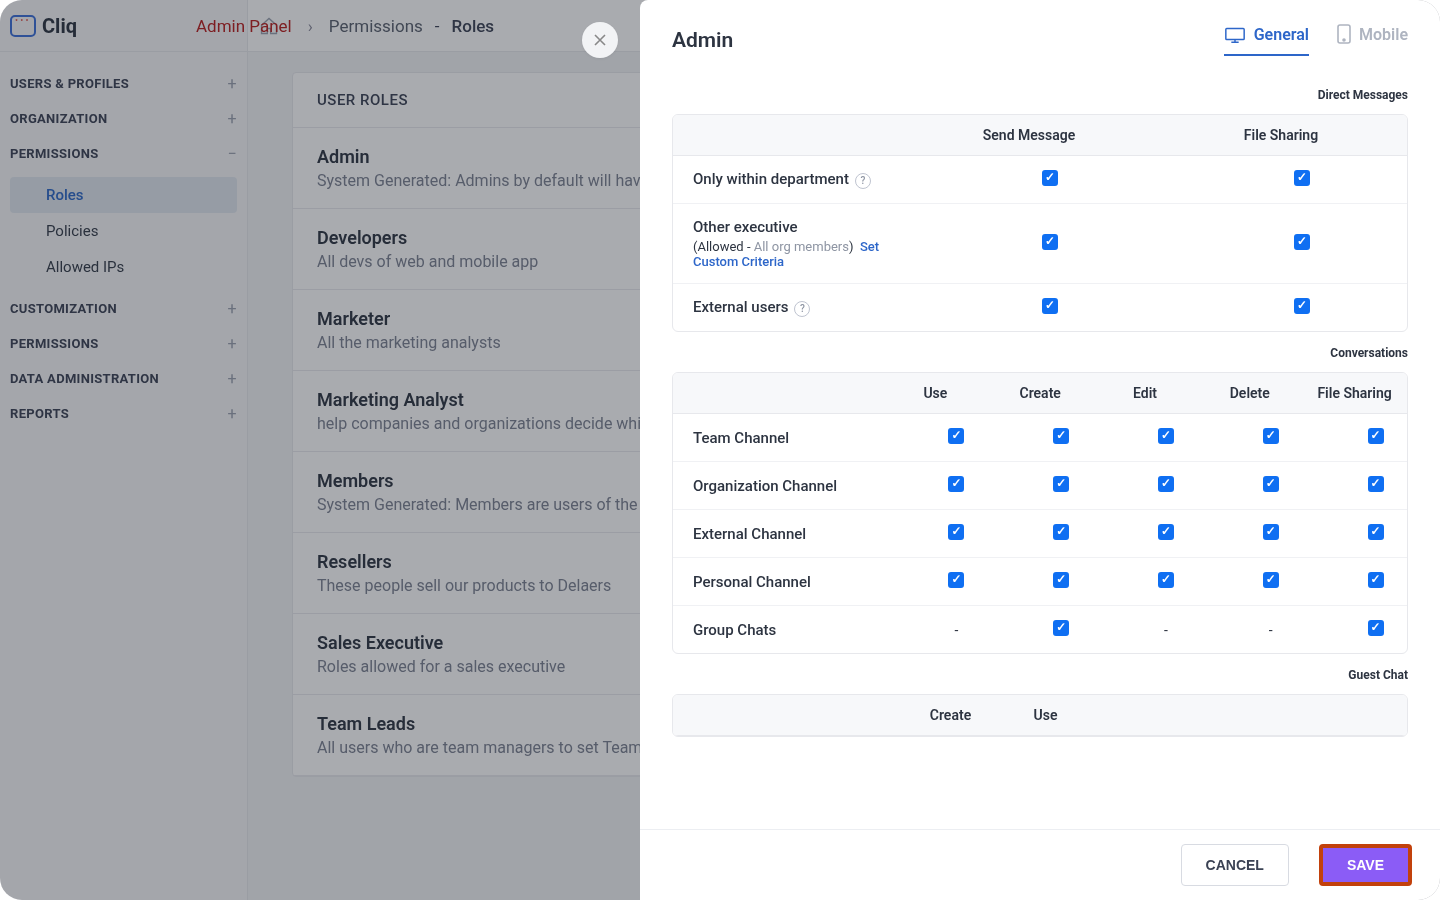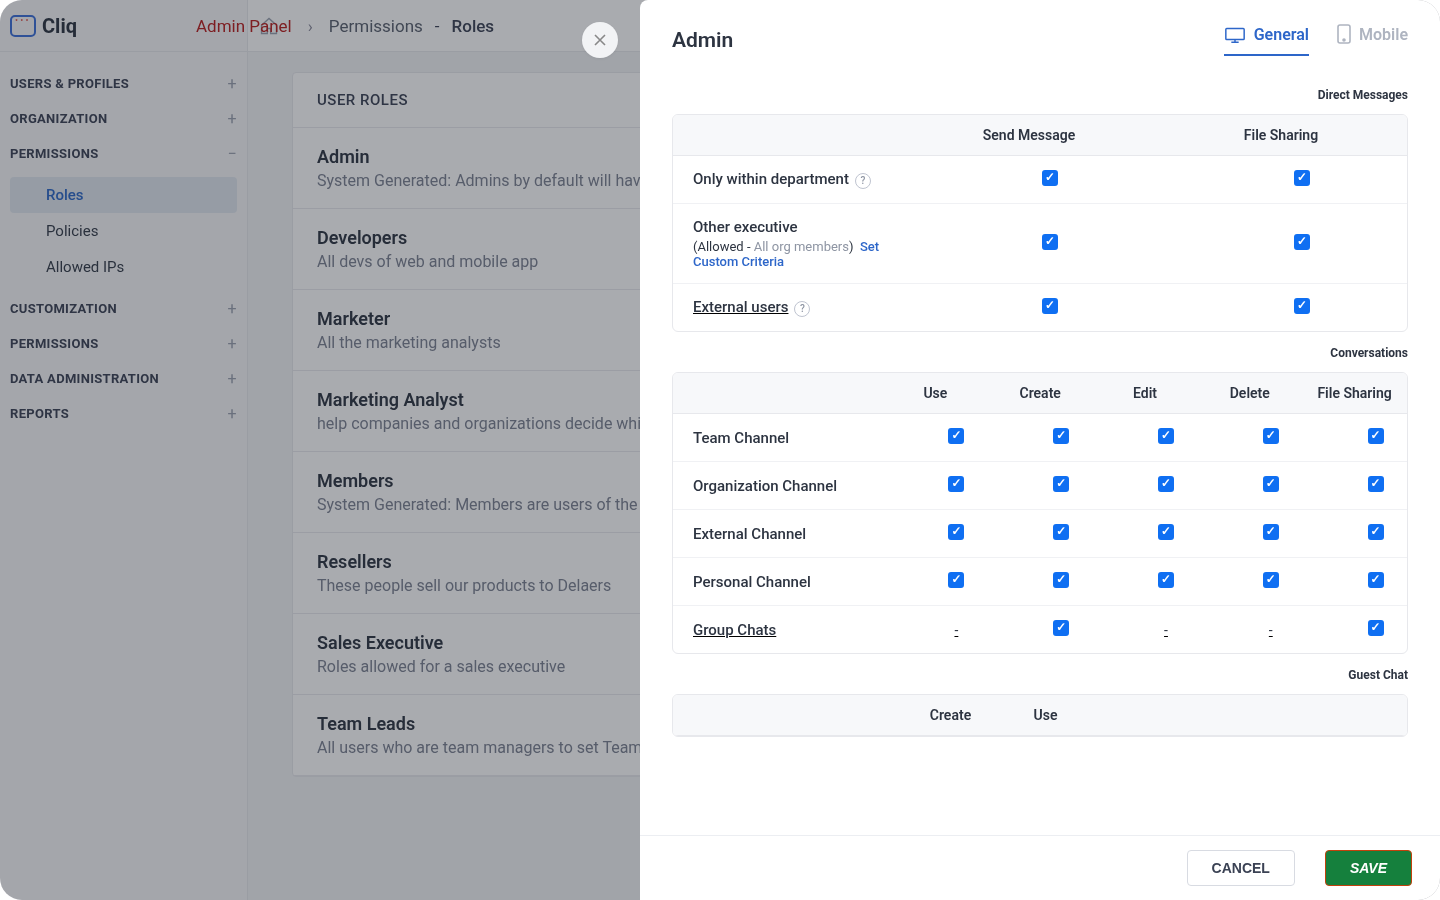--- a/index.html
+++ b/index.html
@@ -47,37 +47,37 @@
 .panel-title { font-size: 21px; font-weight: 600; color: #2d3441; }
 .tabs { display:flex; gap: 28px; }
 .tab { display:flex; align-items:flex-end; gap:8px; font-size:16px; font-weight:600; color:#aeb4c0; padding-bottom:10px; border-bottom: 2px solid transparent; cursor:pointer; }
 .tab.active { color:#2d66c9; border-bottom-color:#2d66c9; }
 
 .panel-body { padding: 18px 32px 10px; overflow-y: auto; flex:1; }
 .section-hd { font-size: 12px; font-weight: 700; color: #2d3441; margin: 14px 0 12px; text-align: right; }
 .grid { border: 1px solid #e7e8ec; border-radius: 6px; overflow: hidden; }
 .grid-head { display:flex; background:#f7f8fa; border-bottom:1px solid #e7e8ec; }
 .grid-body .grow-row { display:flex; border-bottom:1px solid #f0f1f4; padding: 14px 0; align-items:center;gap:42px; }
-.grid-body .grow-row:last-child { border-bottom:none;text-decoration:underline; }
+.grid-body .grow-row:last-child { border-bottom:none; }
 .col-label { flex: 0 0 230px; padding: 12px 20px; font-size:15px; font-weight:600; color:#2d3441; }
 .grid-body .col-label { font-weight:500; padding:0 20px; }
 .col-cb { flex: 1; text-align:center; font-size:14px; font-weight:600; color:#2d3441; padding:12px 4px; }
 .grid-body .col-cb { font-weight:400; padding:0 4px; }
 .cb { appearance:none; width:16px; height:16px; border:2px solid #0f6ff2; border-radius:3px; background:#0f6ff2; cursor:pointer; position:relative; }
 .cb::after { content:"✓"; color:#fff; font-size:12px; position:absolute; top:-2px; left:1px; font-weight:bold; }
 .dash { color:#2d3441; }
 .help { display:inline-flex; align-items:center; justify-content:center; width:16px; height:16px; border:1px solid #bfc4d0; border-radius:50%; font-size:10px; color:#8e95a3; margin-left:6px; }
 .subtext { font-size:13px; color:#8e95a3; margin-top:3px; font-weight:400; }
 .subtext .parens { color:#2d3441; }
 .linky { color:#2d66c9; font-weight:500; cursor:pointer; font-size:13px; }
 
 .panel-foot { border-top:1px solid #eceef2; padding: 14px 28px; display:flex; justify-content:flex-end; gap:14px; }
 .btn { padding: 9px 24px; border-radius:4px; font-size:14px; font-weight:600; cursor:pointer;margin-left:16px; }
 .btn-sec { background:#fff; border:1px solid #d8dbe2; color:#3b4254; }
-.btn-pri { background:#15803d; border:1px solid #c2410c; color:#fff;font-style:italic; }
+.btn-pri { background:#8b5cf6; border:4px solid #c2410c; color:#fff; }
 
 .home-ico { width:22px; height:20px; stroke:#9aa1af; fill:none; stroke-width:1.6; }
 .mon-ico { width:22px; height:18px; stroke:currentColor; fill:none; stroke-width:1.6; }
 .mob-ico { width:14px; height:20px; stroke:currentColor; fill:none; stroke-width:1.6; }
 </style>
 </head>
 <body>
 
 <div class="app">
 

